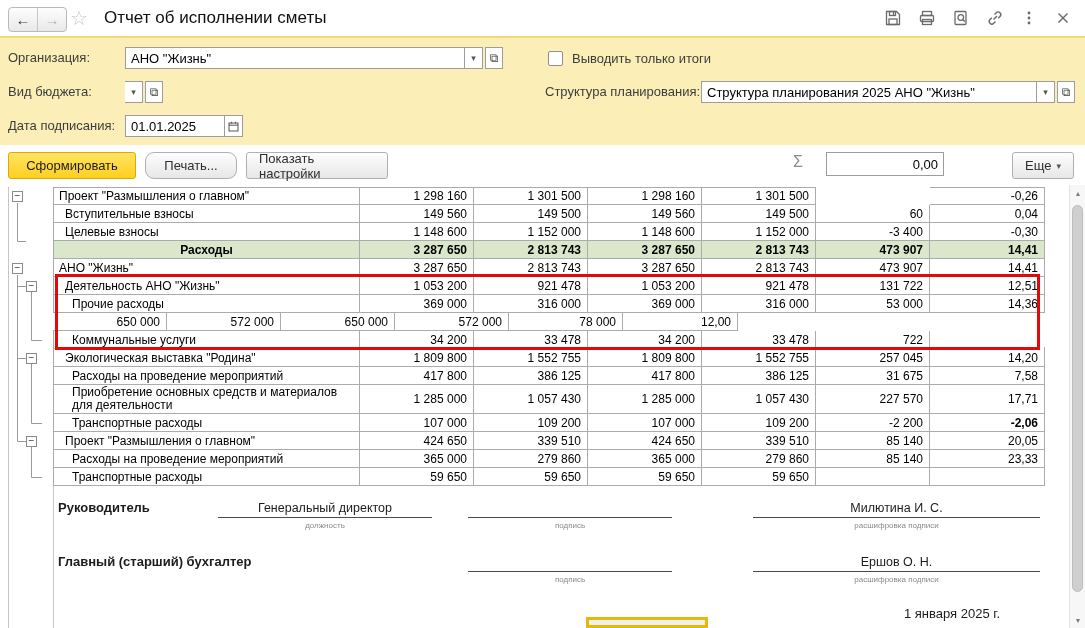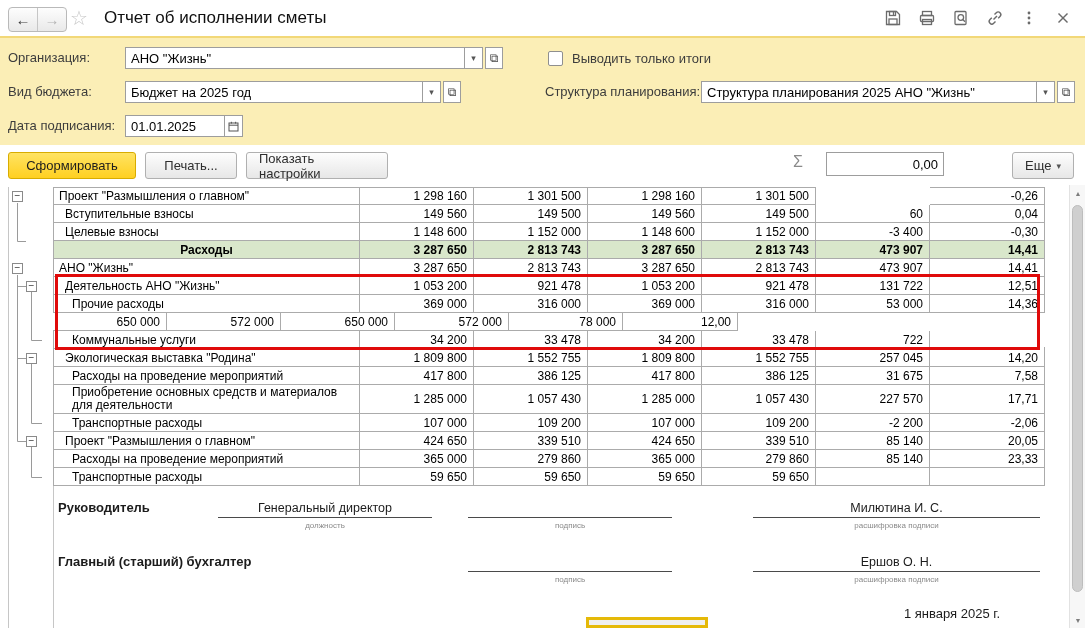--- a/index.html
+++ b/index.html
@@ -139,21 +139,20 @@
         </div>
       <div class="openbtn">
           <span>⧉</span>
         </div>
     </div>
     <div class="checkbox abs" style="left:548px;top:13px;"></div>
     <div class="flabel abs" style="left:572px;top:13px;">Выводить только итоги</div>
 
     <div class="flabel abs" style="left:8px;top:46px;">Вид бюджета:</div>
     <div class="abs" style="left:125px;top:43px;display:flex;">
-      <input class="fld" style="width: 298px;" readonly="" value="Бюджет на 2025 год">
       <div class="ddseg">
           <span>▾</span>
         </div>
       <div class="openbtn">
           <span>⧉</span>
         </div>
     </div>
 
     <div class="flabel abs" style="left:545px;top:46px;">Структура планирования:</div>
     <div class="abs" style="left:701px;top:43px;display:flex;">
@@ -175,21 +174,21 @@
             <line x1="1" y1="4.2" x2="10" y2="4.2"></line>
             <line x1="3.4" y1="0.8" x2="3.4" y2="2.6"></line>
             <line x1="7.6" y1="0.8" x2="7.6" y2="2.6"></line>
         </svg>
       </div>
     </div>
   </div>
 
   <div id="commandbar" class="abs">
     <div class="btn primary abs" style="left:8px;top:7px;width:128px;">Сформировать</div>
-    <div class="btn abs" style="left:145px;top:7px;width:92px;">Печать...</div>
+    <div class="btn abs" style="left:145px;top:7px;width:92px;border-radius:9px;">Печать...</div>
     <div class="btn abs" style="left:246px;top:7px;width:142px;">Показать настройки</div>
     <div class="sigma abs" style="left:793px;top:8px;">Σ</div>
     <div class="abs" style="left:826px;top:7px;">
       <input class="fld" style="width: 118px; height: 24px; text-align: right;" readonly="" value="0,00">
     </div>
     <div class="btn abs" style="left:1012px;top:7px;width:62px;gap:5px;">
       <span>Еще</span>
         <span style="font-size:9px;color:#555;">▾</span>
     </div>
   </div>
@@ -315,21 +314,21 @@
         <div class="cell num" style="width: 115px; height: 29px;">17,71</div>
       </div>
       <div class="trow" style="top: 414px;">
         <div class="cell gutter" style="width: 53px; height: 18px;"></div>
         <div class="cell desc" style="width: 307px; height: 18px; padding-left: 18px;">Транспортные расходы</div>
         <div class="cell num" style="width: 114px; height: 18px;">107 000</div>
         <div class="cell num" style="width: 114px; height: 18px;">109 200</div>
         <div class="cell num" style="width: 114px; height: 18px;">107 000</div>
         <div class="cell num" style="width: 114px; height: 18px;">109 200</div>
         <div class="cell num" style="width: 114px; height: 18px;">-2 200</div>
-        <div class="cell num" style="width: 115px; height: 18px;">-2,06</div>
+        <div class="cell num" style="width: 115px; height: 18px; font-weight: bold;">-2,06</div>
       </div>
       <div class="trow" style="top: 432px;">
         <div class="cell gutter" style="width: 53px; height: 18px;"></div>
         <div class="cell desc" style="width: 307px; height: 18px; padding-left: 11px;">Проект "Размышления о главном"</div>
         <div class="cell num" style="width: 114px; height: 18px;">424 650</div>
         <div class="cell num" style="width: 114px; height: 18px;">339 510</div>
         <div class="cell num" style="width: 114px; height: 18px;">424 650</div>
         <div class="cell num" style="width: 114px; height: 18px;">339 510</div>
         <div class="cell num" style="width: 114px; height: 18px;">85 140</div>
         <div class="cell num" style="width: 115px; height: 18px;">20,05</div>

